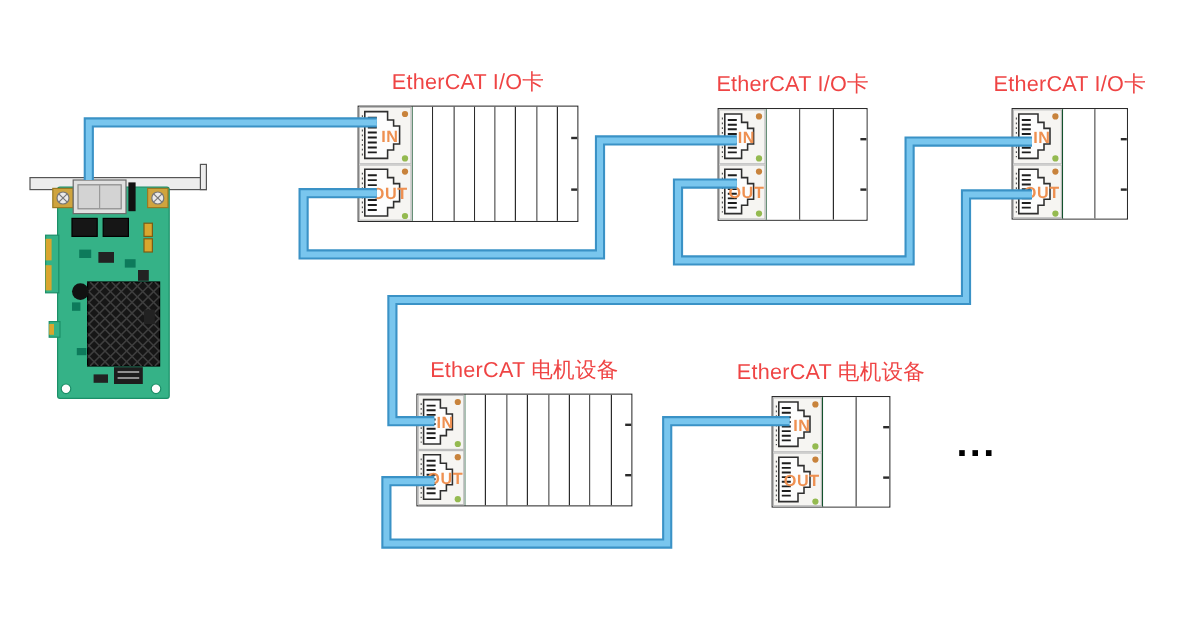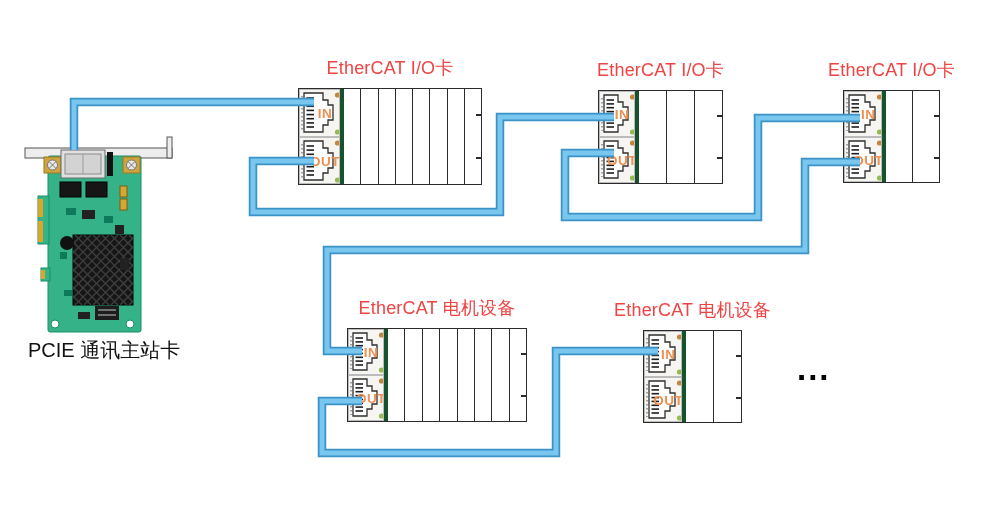--- a/index.html
+++ b/index.html
@@ -29,21 +29,21 @@
     display:flex;
   }
   .device-body::before{
     content:"";position:absolute;right:0;top:26%;width:5px;height:2px;background:#2b2b2b;
   }
   .device-body::after{
     content:"";position:absolute;right:0;top:72%;width:5px;height:2px;background:#2b2b2b;
   }
   .port-col{
     display:flex;flex-direction:column;
-    border-right:4px solid #14532d;
+    border-right:1px solid #14532d;
     box-sizing:border-box;
     flex:0 0 auto;
   }
   .port-module{
     flex:1;position:relative;
     background:#f6f5f2;
     border:1px solid #bcbcbc;
     box-sizing:border-box;
     overflow:hidden;
   }
@@ -173,21 +173,20 @@
     <g>
       <rect x="75" y="176" width="24" height="14" fill="#1d1d1d"></rect>
       <line x1="78" y1="180" x2="96" y2="180" stroke="#8f8f8f" stroke-width="1.5"></line>
       <line x1="78" y1="185" x2="96" y2="185" stroke="#8f8f8f" stroke-width="1.5"></line>
     </g>
 
     <circle cx="35" cy="194" r="4" fill="#fdfdfd" stroke="#1b8f68"></circle>
     <circle cx="110" cy="194" r="4" fill="#fdfdfd" stroke="#1b8f68"></circle>
   </svg>
 
-  <div id="master-label" style="left: 28px; top: 337px;">PCIE 通讯主站卡</div>
 
   <div id="devices">
       <div class="device" style="left: 298px; top: 88px; width: 184px; height: 97px;">
     <div class="device-title">EtherCAT I/O卡</div>
     <div class="device-body" style="border-color: rgb(43, 43, 43);">
       <div class="port-col" style="width: 45px;">
             <div class="port-module">
               <svg width="43" height="47" viewBox="0 0 43 47">
     <line x1="2" y1="6" x2="2" y2="41" stroke="#555" stroke-width="1" stroke-dasharray="1.5 2.5"></line>
     <path d="M4,3 H23 V10 H28 V15 H33 V30 H28 V35 H23 V42 H4 Z" fill="#fdfdfd" stroke="#2f2f2f" stroke-width="1.3"></path>

